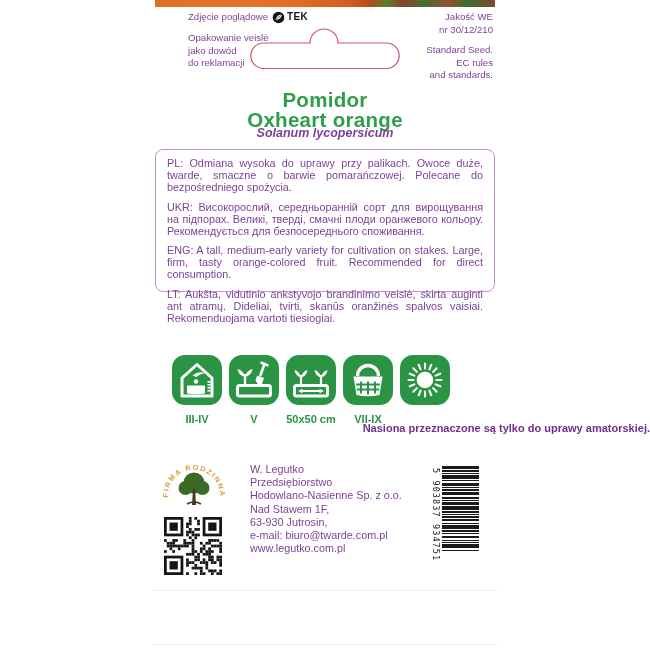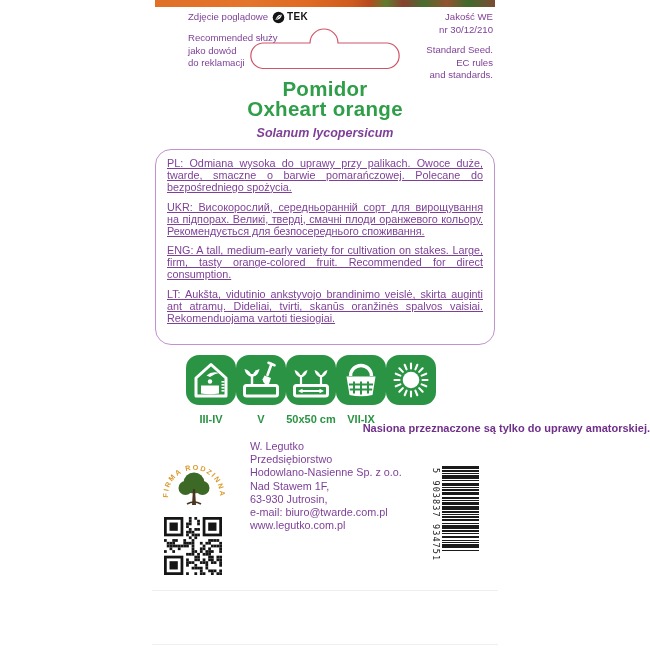--- a/index.html
+++ b/index.html
@@ -12,45 +12,45 @@
 
   
   .hdr-left{position:absolute;left:167px;top:11px;color:#7e3f97;font-size:9.6px;line-height:12.5px;font-weight:500;margin-left:21px;}
   .hdr-left .row1{display:flex;align-items:center;gap:4px;margin-bottom:8px;}
   .tek{display:inline-flex;align-items:center;gap:2px;color:#141414;font-weight:700;font-size:10px;letter-spacing:.4px;}
   .hdr-right{position:absolute;right:157px;top:11px;color:#7e3f97;font-size:9.6px;line-height:12.5px;text-align:right;font-weight:500;}
   .hdr-right .grp2{margin-top:8px;}
   .diecut{position:absolute;left:249px;top:28px;}
 
   
-  .title{position:absolute;left:0;top:79px;width:100%;text-align:center;
+  .title{position:absolute;left:0;top:90px;width:100%;text-align:center;
     color:#2f9e48;font-size:20.5px;line-height:20px;font-weight:800;letter-spacing:.3px;}
   .latin{position:absolute;left:0;top:126px;width:100%;text-align:center;
     color:#7e3f97;font-size:12.5px;font-style:italic;font-weight:700;}
 
   
-  .descbox{position:absolute;left:155px;top:149px;width:340px;height:196px;box-sizing:border-box;
-    border:1.6px solid #c093cf;border-radius:16px;padding:8px 11px;
-    color:#7e3f97;font-size:10.8px;line-height:11.9px;font-weight:500;text-align:justify;text-decoration:underline;}
+  .descbox{position:absolute;left:155px;top:149px;width:340px;height:143px;box-sizing:border-box;
+    border:1.6px solid #c093cf;border-radius:8px;padding:8px 11px;
+    color:#7e3f97;font-size:10.8px;line-height:11.9px;font-weight:500;text-align:justify;}
   .descbox p{margin:0 0 8px 0;}
   .descbox p:last-child{margin:0;}
 
   
-  .icons{position:absolute;left:186px;top:355px;display:flex;gap:0;justify-content:center;}
+  .icons{position:absolute;left:172px;top:355px;display:flex;gap:7px;justify-content:center;}
   .icon-cell{width:50px;text-align:center;}
   .icon-sq{width:50px;height:50px;background:#2b9444;border-radius:13px;}
   .icon-lbl{margin-top:4px;color:#2b9444;font-weight:800;font-size:11px;white-space:nowrap;}
 
   .notice{position:absolute;left:0;top:422px;width:100%;text-align:right;
     color:#6f2f8a;font-size:11px;font-weight:700;}
 
   
   .brand{position:absolute;left:162px;top:457px;}
   .qr{position:absolute;left:164px;top:517px;}
-  .addr{position:absolute;left:250px;top:440px;color:#7e3f97;font-size:10.8px;line-height:13.2px;font-weight:500;}
+  .addr{position:absolute;left:250px;top:463px;color:#7e3f97;font-size:10.8px;line-height:13.2px;font-weight:500;}
   .barcode{position:absolute;left:431px;top:466px;display:flex;align-items:flex-start;}
   .bc-num{writing-mode:vertical-rl;text-orientation:sideways;
     font-family:"DejaVu Sans Mono","Liberation Mono",monospace;font-size:8.5px;color:#1d1d1d;
     letter-spacing:1.1px;margin-right:1px;margin-top:2px;}
   .bc-bars{width:37px;}
 
   .fold{position:absolute;left:152px;width:346px;height:1px;background:#efeff1;}
 </style>
 </head>
 <body>
@@ -64,21 +64,21 @@
       <span>Zdjęcie poglądowe</span>
       <span class="tek">
         <svg width="13" height="13" viewBox="0 0 13 13">
           <circle cx="6.5" cy="6.5" r="5.8" fill="#141414"></circle>
           <path d="M3.4 9 Q5.2 3.2 9.8 3.8 Q9.2 8.6 3.4 9 Z" fill="#ffffff"></path>
           <path d="M4.2 8.4 Q6.5 6.2 8.6 4.6" stroke="#141414" stroke-width="0.7" fill="none"></path>
         </svg>
         <span>TEK</span>
       </span>
     </div>
-    <div>Recommended służy</div>
+    <div>Opakowanie veislė</div>
     <div>jako dowód</div>
     <div>do reklamacji</div>
   </div>
 
   <div class="hdr-right">
     <div>Jakość WE</div>
     <div>nr 30/12/210</div>
     <div class="grp2">
       <div>Standard Seed.</div>
       <div>EC rules</div>

